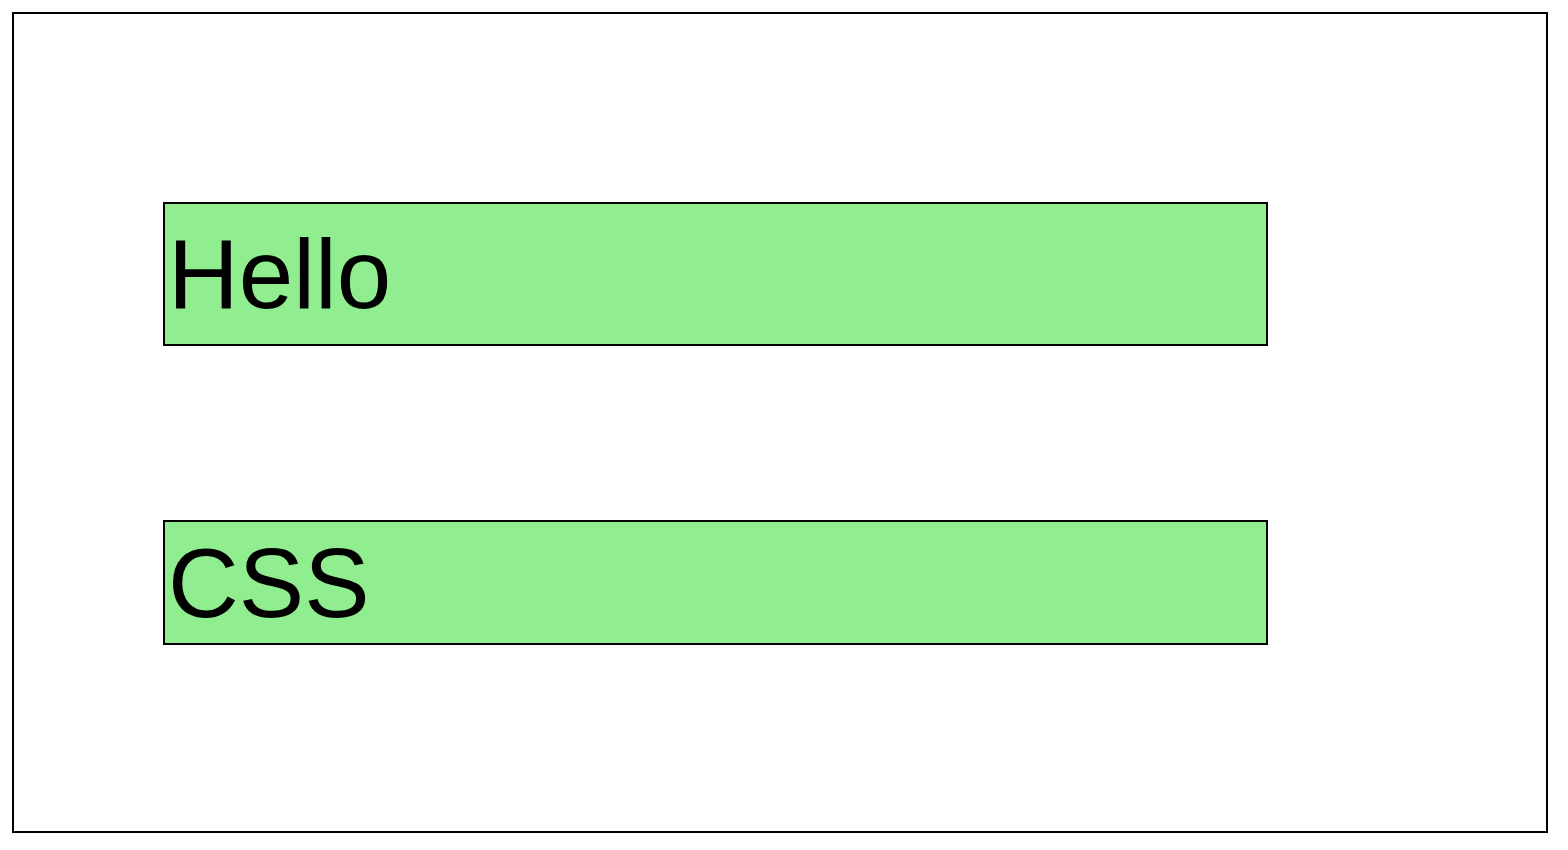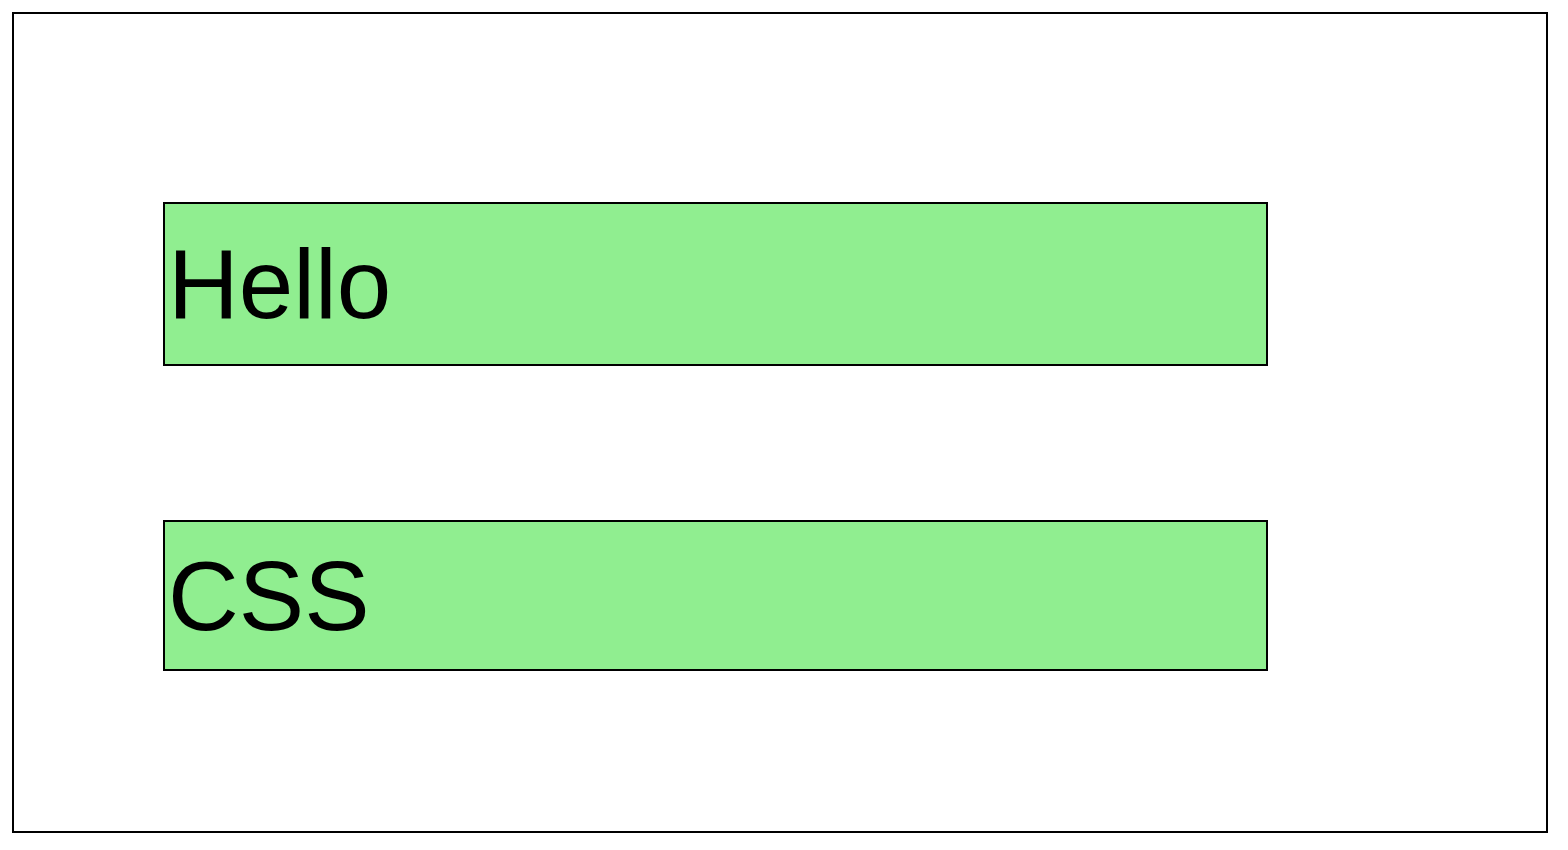--- a/index.html
+++ b/index.html
@@ -18,34 +18,34 @@
     width: 1536px;
     height: 821px;
     border: 2px solid #000000;
     background: #ffffff;
     box-sizing: border-box;
   }
   .green-box {
     position: absolute;
     left: 149px;            
     width: 1105px;
-    height: 164px;
+    height: 144px;
     background: #90EE90;
     border: 2px solid #000000;
     box-sizing: border-box;
     display: flex;
     align-items: center;
     padding-left: 3px;
     font-size: 98px;
     line-height: 1;
     color: #000000;
     letter-spacing: 0px;
   }
   .green-box.box-hello { top: 188px; }
-  .green-box.box-css   { top: 506px; height: 151px; }
+  .green-box.box-css   { top: 506px; height: 125px; }
 </style>
 </head>
 <body>
 
 <div class="page-frame">
   <div class="green-box box-hello">
     <span>Hello</span>
   </div>
 
   <div class="green-box box-css">

